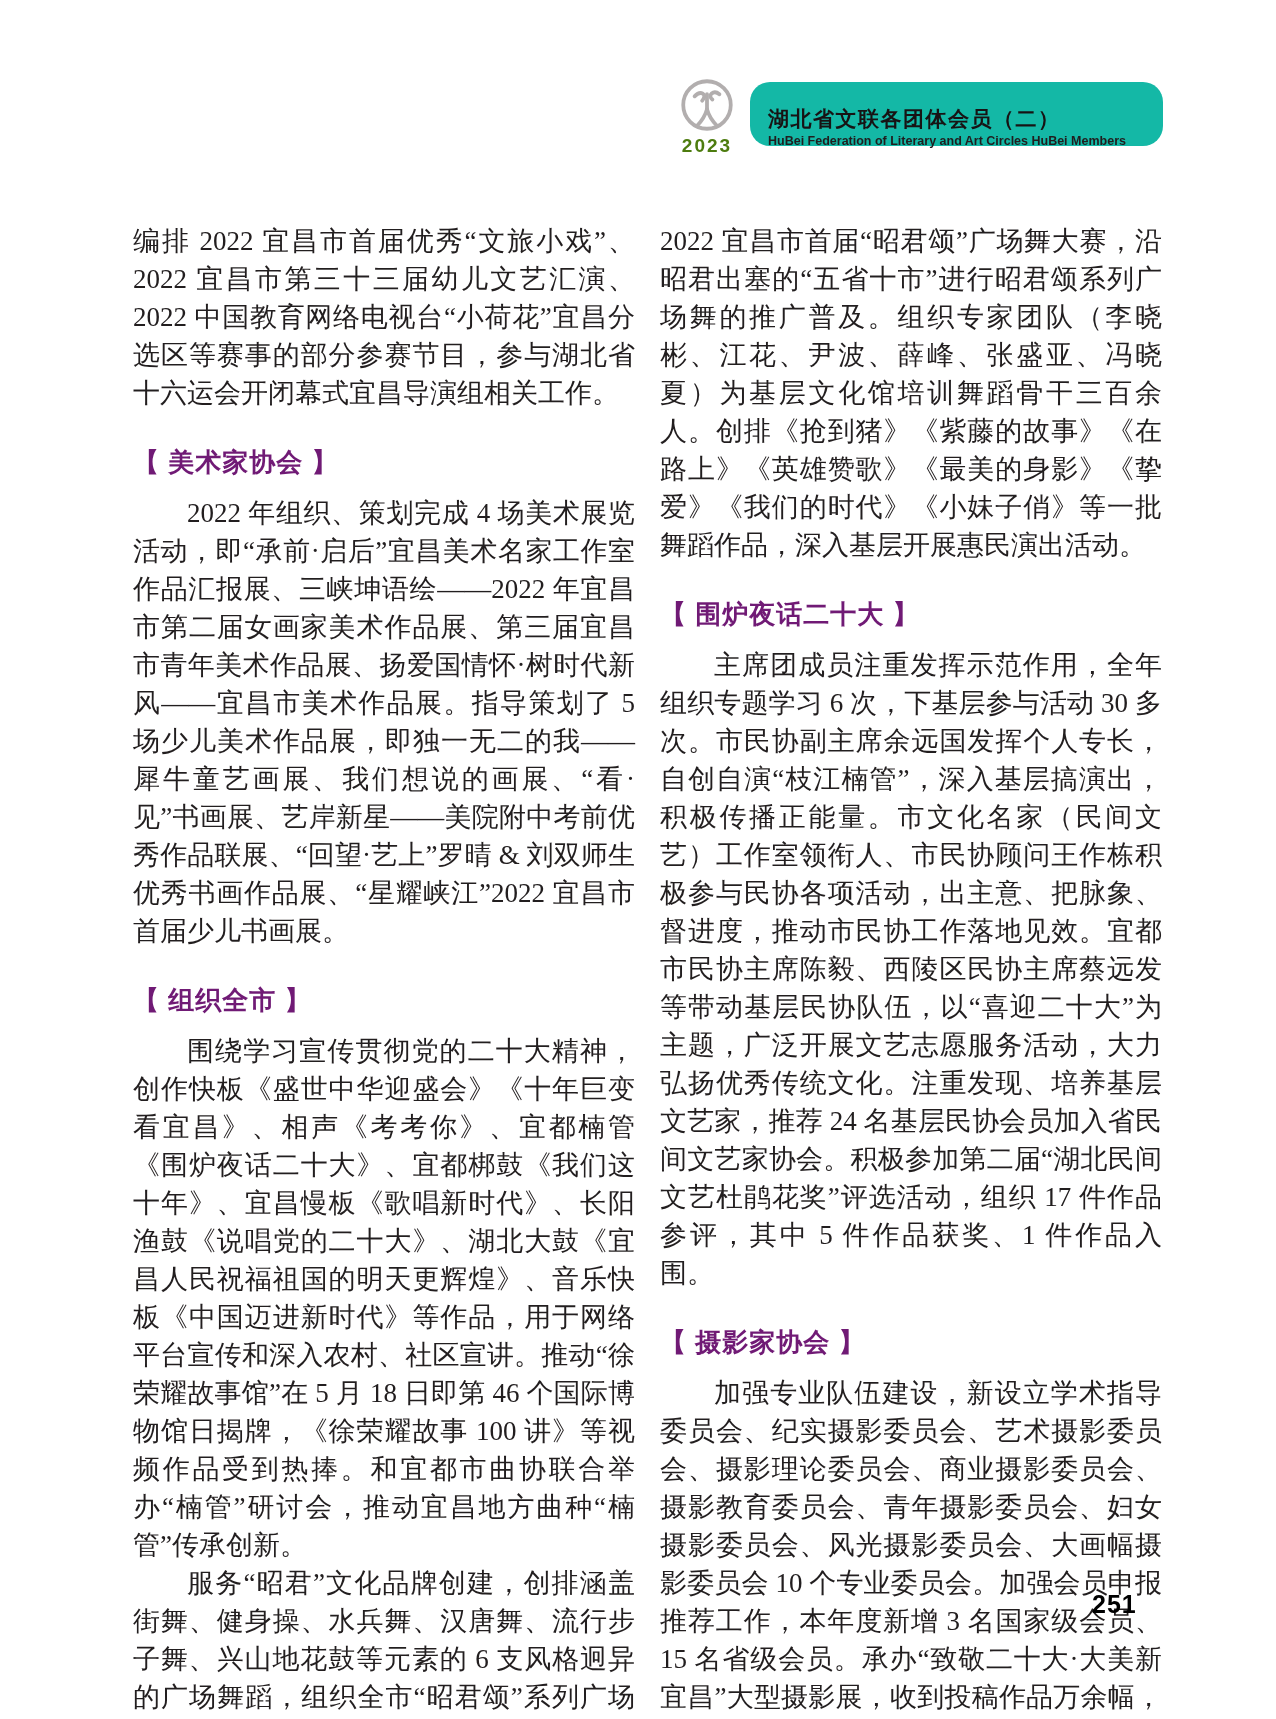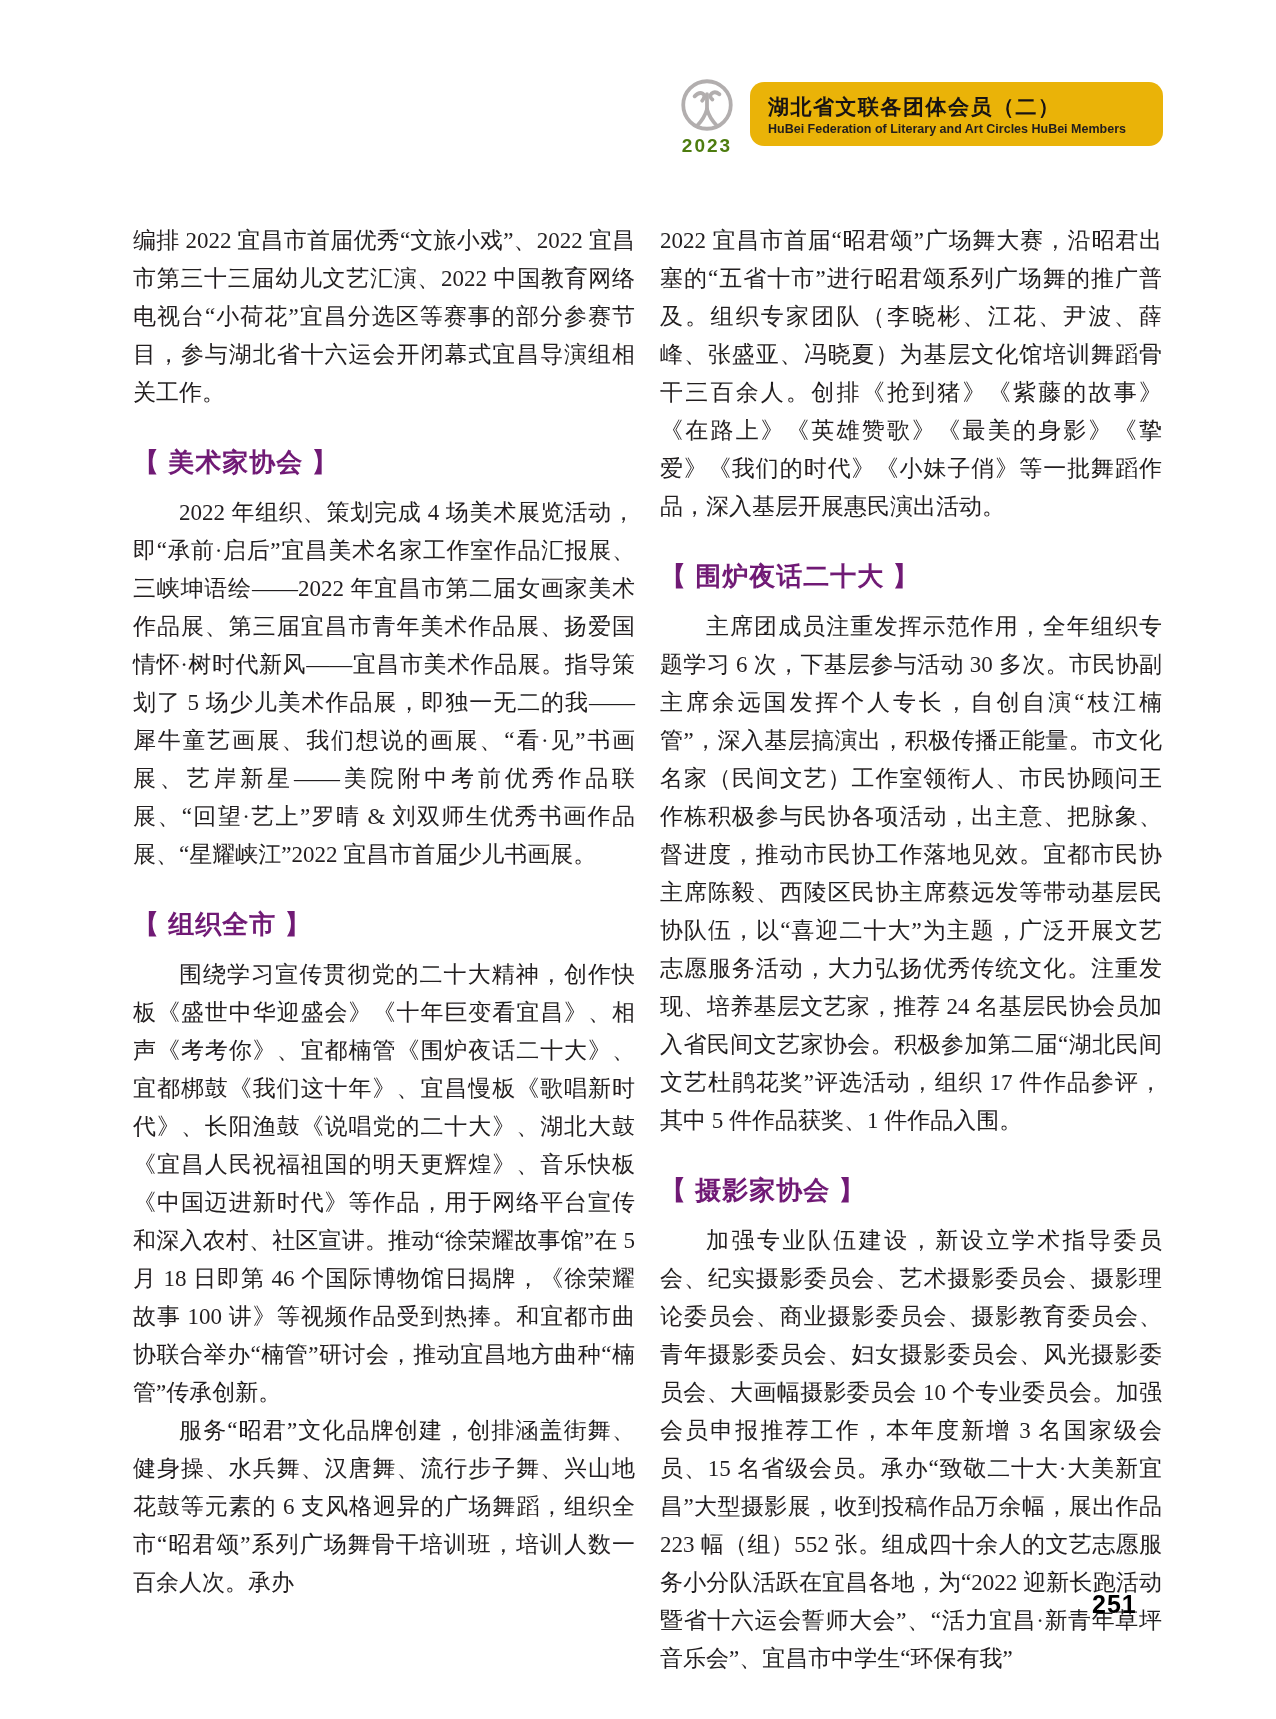--- a/index.html
+++ b/index.html
@@ -18,38 +18,38 @@
     text-align:center;
   }
   .logo-block svg{display:block;margin:0 auto;}
   .logo-year{
     margin-top:3px;
     font:700 19px/22px "Liberation Sans","DejaVu Sans",sans-serif;
     letter-spacing:2px;color:#4d7c0f;
   }
   .title-pill{
     position:absolute;left:750px;top:82px;width:413px;height:64px;
-    background:#eab308;border-radius:14px;
-    box-sizing:border-box;padding:12px 0 0 18px;
+    background:#14b8a6;border-radius:20px;
+    box-sizing:border-box;padding:24px 0 0 18px;
   }
   .title-cn{
     font:700 21px/26px "Liberation Sans","DejaVu Sans",sans-serif;
     color:#171314;letter-spacing:1.5px;
   }
   .title-en{
     font:700 12.5px/18px "Liberation Sans","DejaVu Sans",sans-serif;
     color:#211d1e;
   }
   
   .col{position:absolute;top:222px;width:502px;}
   .col-left{left:133px;}
   .col-right{left:660px;}
   .body-text{
     margin:0;
-    font-size:23px;line-height:38px;
+    font-size:27px;line-height:38px;
     text-align:justify;text-justify:inter-ideograph;
   }
   .indent{text-indent:2em;}
   .assoc-heading{
     margin:33px 0 15px 0;
     font:700 26px/34px "Liberation Sans","DejaVu Sans",sans-serif;
     color:#701a75;letter-spacing:1px;
   }
   
   .page-number{

